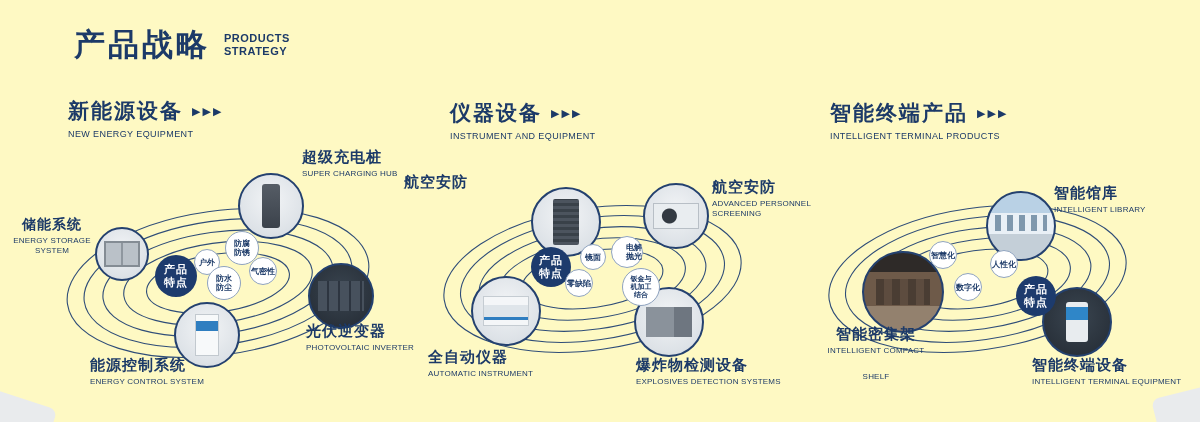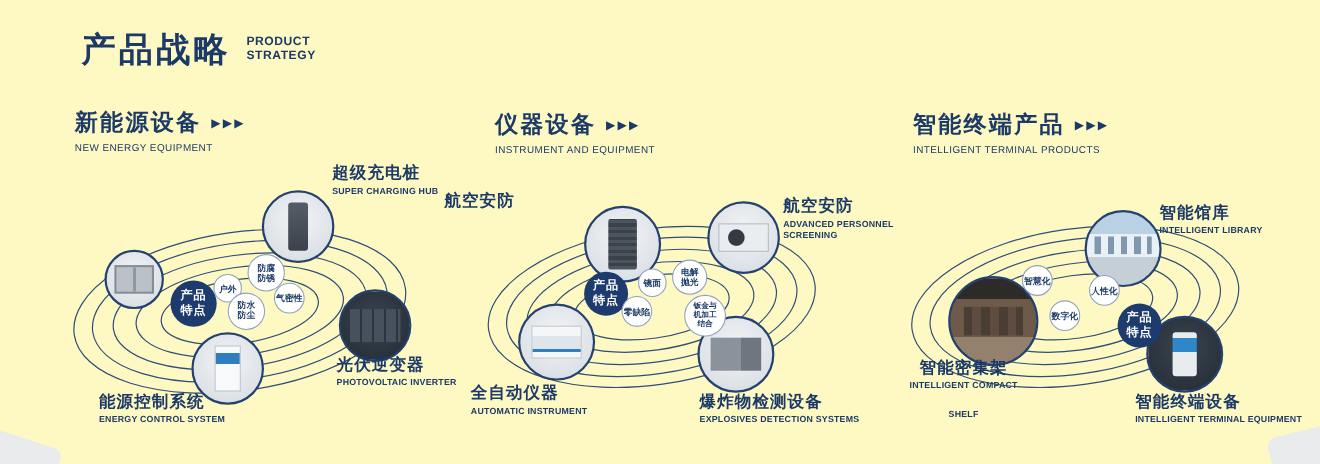--- a/index.html
+++ b/index.html
@@ -50,39 +50,39 @@
          align-items:center;justify-content:center;font-size:11px;line-height:13px;font-weight:bold;letter-spacing:1px;}
   .bubble{position:absolute;border-radius:50%;background:#ffffff;border:1px solid #8fa3bf;display:flex;flex-direction:column;
           align-items:center;justify-content:center;text-align:center;color:#1c3a68;font-weight:bold;box-sizing:border-box;}
   .bubble span{display:block;}
   .s8{font-size:8px;line-height:9px;}
   .s7{font-size:7px;line-height:8px;}
 
   
   .lbl{position:absolute;color:#1c3a68;}
   .lbl .cn{font-size:15px;font-weight:bold;letter-spacing:1px;display:block;}
-  .lbl .en{font-size:8px;font-weight:bold;letter-spacing:0.2px;display:block;margin-top:2px;line-height:10px;}
+  .lbl .en{font-size:8px;font-weight:normal;letter-spacing:0.2px;display:block;margin-top:2px;line-height:10px;}
   .t-center{text-align:center;}
 
   
   .corner{position:absolute;background:#e9ebed;}
   .corner-left{left:-18px;bottom:-22px;width:70px;height:46px;transform:rotate(18deg);border-radius:8px;}
   .corner-right{right:-20px;bottom:-18px;width:90px;height:52px;transform:rotate(-14deg);border-radius:8px;}
 </style>
 </head>
 <body>
 
 <div class="stage">
 
   <div class="corner corner-left"></div>
   <div class="corner corner-right"></div>
 
   <div class="header-title">产品战略</div>
   <div class="header-sub">
-    <div>PRODUCT</div>
+    <div>PRODUCTS</div>
     <div>STRATEGY</div>
   </div>
 
   <div class="sec-head" style="left:68px;top:97px;">
     <span class="sec-title">新能源设备</span><span class="sec-arrows">▶▶▶</span>
     <div class="sec-sub">NEW ENERGY EQUIPMENT</div>
   </div>
   <div class="sec-head" style="left:450px;top:99px;">
     <span class="sec-title">仪器设备</span><span class="sec-arrows">▶▶▶</span>
     <div class="sec-sub">INSTRUMENT AND EQUIPMENT</div>
@@ -138,32 +138,37 @@
     <span>特点</span>
   </div>
 
   <div class="bubble s8" style="left:194px;top:249px;width:26px;height:26px;">
     <span>户外</span>
   </div>
   <div class="bubble s8" style="left:225px;top:231px;width:34px;height:34px;">
     <span>防腐</span>
       <span>防锈</span>
   </div>
-  <div class="bubble s8" style="left:207px;top:266px;width:34px;height:34px;font-family:Liberation Mono, monospace;">
+  <div class="bubble s8" style="left:207px;top:266px;width:34px;height:34px;">
     <span>防水</span>
       <span>防尘</span>
   </div>
   <div class="bubble s8" style="left:249px;top:257px;width:28px;height:28px;">
     <span>气密性</span>
   </div>
 
   <div class="lbl" style="left:302px;top:148px;">
     <span class="cn">超级充电桩</span>
     <span class="en">SUPER CHARGING HUB</span>
   </div>
+  <div class="lbl t-center" style="left:8px;top:216px;width:88px;">
+    <span class="cn" style="font-size:14px;">储能系统</span>
+    <span class="en">ENERGY STORAGE</span>
+    <span class="en" style="margin-top:0;">SYSTEM</span>
+  </div>
   <div class="lbl" style="left:306px;top:322px;">
     <span class="cn">光伏逆变器</span>
     <span class="en">PHOTOVOLTAIC INVERTER</span>
   </div>
   <div class="lbl" style="left:90px;top:356px;">
     <span class="cn">能源控制系统</span>
     <span class="en">ENERGY CONTROL SYSTEM</span>
   </div>
 
   <div class="node ph-light" style="left:531px;top:187px;width:70px;height:70px;">
@@ -180,21 +185,21 @@
   </div>
 
   <div class="badge" style="left:531px;top:247px;width:40px;height:40px;">
     <span>产品</span>
     <span>特点</span>
   </div>
 
   <div class="bubble s8" style="left:580px;top:244px;width:26px;height:26px;">
     <span>镜面</span>
   </div>
-  <div class="bubble s8" style="left:611px;top:236px;width:32px;height:32px;">
+  <div class="bubble s8" style="left:611px;top:236px;width:32px;height:32px;align-items:flex-end;">
     <span>电解</span>
       <span>抛光</span>
   </div>
   <div class="bubble s8" style="left:565px;top:269px;width:28px;height:28px;">
     <span>零缺陷</span>
   </div>
   <div class="bubble s7" style="left:622px;top:268px;width:38px;height:38px;">
     <span>钣金与</span>
       <span>机加工</span>
       <span>结合</span>

